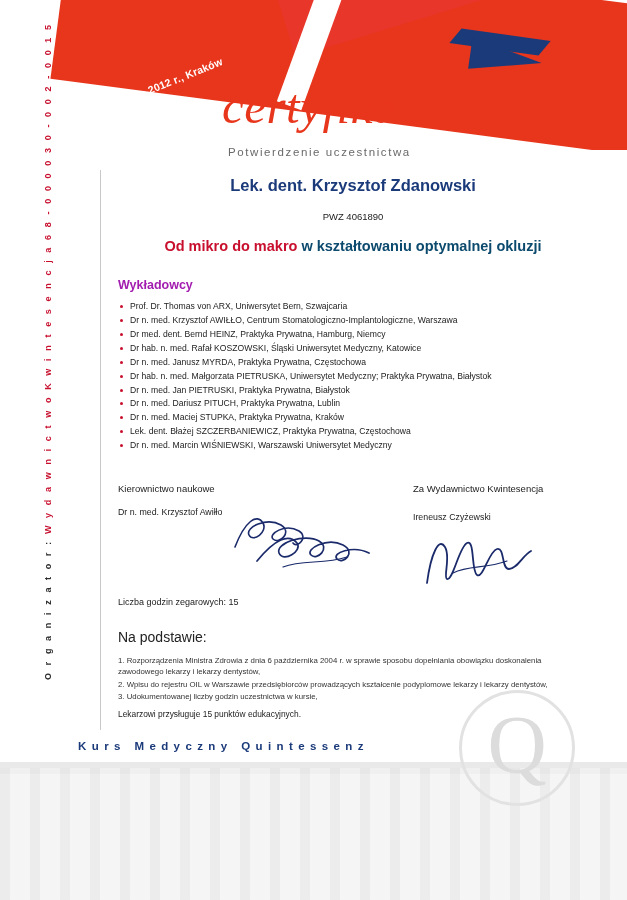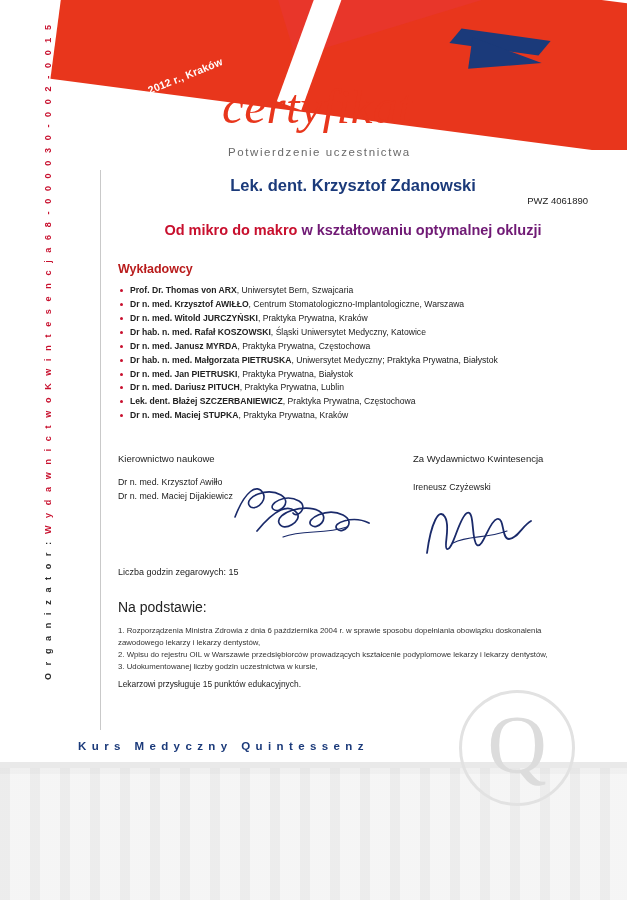--- a/index.html
+++ b/index.html
@@ -149,39 +149,39 @@
     width: 470px;
   }
   .recipient {
     text-align: center;
     font-size: 16.5px;
     font-weight: bold;
     color: #1b3a7a;
     padding-left: 0px;
   }
   .pwz {
-    text-align: right;
+    text-align: center;
     font-size: 9.5px;
     color: #222;
-    margin-top: 0;
+    margin-top: 16px;
   }
   .course-title {
     text-align: center;
     margin-top: 16px;
     font-size: 14.5px;
     font-weight: bold;
   }
   .course-title .red { color: #c8102e; }
-  .course-title .blue { color: #701a75; }
+  .course-title .blue { color: #0c4a6e; }
 
   .section-head {
     margin-top: 24px;
     font-size: 12.5px;
     font-weight: bold;
-    color: #b91c1c;
+    color: #a21caf;
   }
   ul.lecturers {
     list-style: none;
     margin: 8px 0 0 0;
     padding: 0;
   }
   ul.lecturers li {
     position: relative;
     padding-left: 12px;
     font-size: 8.6px;
@@ -191,21 +191,21 @@
   ul.lecturers li:before {
     content: "";
     position: absolute;
     left: 2px;
     top: 5px;
     width: 3px;
     height: 3px;
     background: #c8102e;
     border-radius: 50%;
   }
-  ul.lecturers li b { font-weight: bold; }
+  ul.lecturers li b { font-weight: normal; }
 
   
   .sig-row {
     position: relative;
     margin-top: 30px;
     height: 110px;
   }
   .sig-left {
     position: absolute;
     left: 0;
@@ -353,35 +353,35 @@
     <div class="course-title">
       <span class="red">Od mikro do makro</span>
       <span class="blue">w kształtowaniu optymalnej okluzji</span>
     </div>
 
     <div class="section-head">Wykładowcy</div>
 
     <ul class="lecturers">
       <li><b>Prof. Dr. Thomas von ARX</b><span>, Uniwersytet Bern, Szwajcaria</span></li>
       <li><b>Dr n. med. Krzysztof AWIŁŁO</b><span>, Centrum Stomatologiczno-Implantologiczne, Warszawa</span></li>
-      <li><b>Dr n. med. Witold JURCZYŃSKI</b><span>, Praktyka Prywatna, Kraków</span></li>
+      <li><b>Dr med. dent. Bernd HEINZ</b><span>, Praktyka Prywatna, Hamburg, Niemcy</span></li>
       <li><b>Dr hab. n. med. Rafał KOSZOWSKI</b><span>, Śląski Uniwersytet Medyczny, Katowice</span></li>
       <li><b>Dr n. med. Janusz MYRDA</b><span>, Praktyka Prywatna, Częstochowa</span></li>
       <li><b>Dr hab. n. med. Małgorzata PIETRUSKA</b><span>, Uniwersytet Medyczny; Praktyka Prywatna, Białystok</span></li>
       <li><b>Dr n. med. Jan PIETRUSKI</b><span>, Praktyka Prywatna, Białystok</span></li>
       <li><b>Dr n. med. Dariusz PITUCH</b><span>, Praktyka Prywatna, Lublin</span></li>
+      <li><b>Dr n. med. Maciej STUPKA</b><span>, Praktyka Prywatna, Kraków</span></li>
       <li><b>Lek. dent. Błażej SZCZERBANIEWICZ</b><span>, Praktyka Prywatna, Częstochowa</span></li>
-      <li><b>Dr n. med. Maciej STUPKA</b><span>, Praktyka Prywatna, Kraków</span></li>
+      <li><b>Dr n. med. Marcin WIŚNIEWSKI</b><span>, Warszawski Uniwersytet Medyczny</span></li>
     </ul>
 
     <div class="sig-row">
       <div class="sig-left">
         <div class="sig-head">Kierownictwo naukowe</div>
         <div class="sig-name">Dr n. med. Krzysztof Awiłło</div>
-        <div class="sig-name second">Dr n. med. Maciej Dijakiewicz</div>
         <svg class="scribble" style="left:105px;top:22px;" width="170" height="70" viewBox="0 0 170 70">
           <path d="M12,42 C22,16 34,8 40,18 C45,27 30,38 26,30 C22,22 44,12 58,20 C70,27 56,40 50,34 C45,29 62,18 76,26 C86,32 74,44 70,38" fill="none" stroke="#1a2a6a" stroke-width="1.6" stroke-linecap="round"></path>
           <path d="M34,56 C52,34 66,28 74,38 C80,46 60,58 56,48 C52,38 82,28 96,36 C108,43 94,56 88,50 C82,44 104,32 120,40 C134,47 120,60 114,54 C108,48 130,40 146,48" fill="none" stroke="#1a2a6a" stroke-width="1.7" stroke-linecap="round"></path>
           <path d="M60,62 C80,54 100,60 124,52" fill="none" stroke="#1a2a6a" stroke-width="1.2" stroke-linecap="round"></path>
         </svg>
       </div>
       <div class="sig-right">
         <div class="sig-head">Za Wydawnictwo Kwintesencja</div>
         <div class="sig-name">Ireneusz Czyżewski</div>
         <svg class="scribble" style="left:0px;top:42px;" width="140" height="70" viewBox="0 0 140 70">

